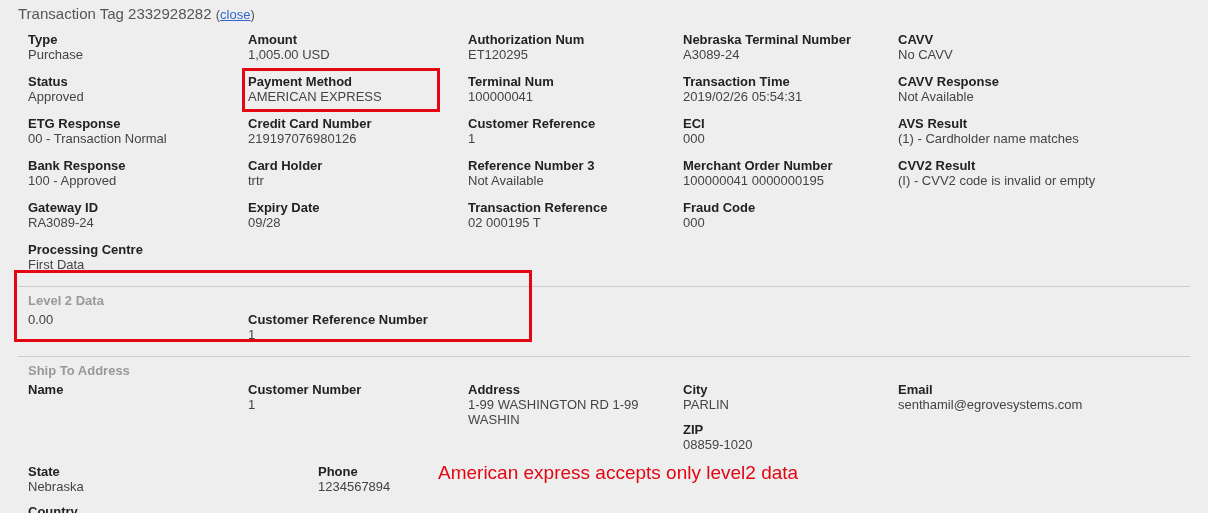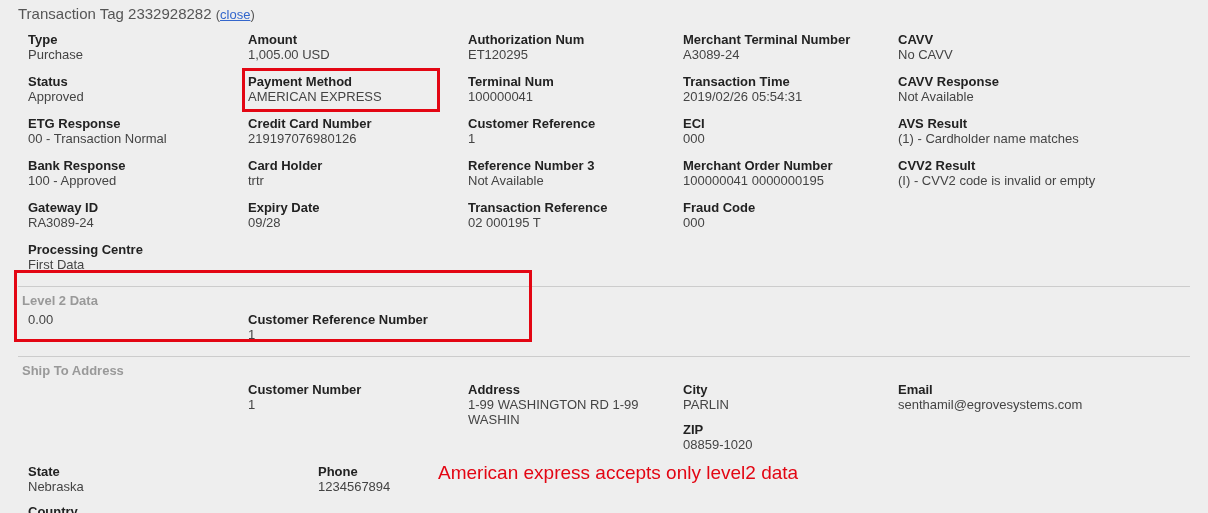--- a/index.html
+++ b/index.html
@@ -9,21 +9,21 @@
   .title-row a{color:#3366cc;text-decoration:underline;font-size:13px;}
   .grid{display:flex;flex-wrap:wrap;padding-left:10px;}
   .col{box-sizing:border-box;padding-right:10px;margin-bottom:12px;}
   .c1{width:220px;}
   .c2{width:220px;}
   .c3{width:215px;}
   .c4{width:215px;}
   .c5{width:290px;}
   .label{font-weight:bold;color:#222;}
   .value{color:#444;}
-  .section-head{font-weight:bold;color:#999;font-size:13px;margin:0 0 4px 0;padding-left:4px;}
+  .section-head{font-weight:bold;color:#999;font-size:13px;margin:0 0 4px 0;padding-left:10px;}
   hr.sep{border:none;border-top:1px solid #ccc;margin:2px 0 6px 0;}
   .hl-red{border:3px solid #e30613;position:absolute;pointer-events:none;}
   .note{color:#e30613;font-size:19px;position:absolute;}
   .paren{font-size:13px;}
 </style>
 </head>
 <body>
 
 <div class="page">
 
@@ -41,21 +41,21 @@
       </div>
     <div class="col c2">
         <div class="label">Amount</div>
         <div class="value">1,005.00 USD</div>
       </div>
     <div class="col c3">
         <div class="label">Authorization Num</div>
         <div class="value">ET120295</div>
       </div>
     <div class="col c4">
-        <div class="label">Merchant Terminal Number</div>
+        <div class="label">Nebraska Terminal Number</div>
         <div class="value">A3089-24</div>
       </div>
     <div class="col c5">
         <div class="label">CAVV</div>
         <div class="value">No CAVV</div>
       </div>
 
     <div class="col c1">
         <div class="label">Status</div>
         <div class="value">Approved</div>
@@ -153,20 +153,21 @@
         <div class="label">Customer Reference Number</div>
         <div class="value">1</div>
       </div>
   </div>
 
   <hr class="sep">
 
   <div class="section-head">Ship To Address</div>
   <div class="grid">
     <div class="col c1">
+        <div class="label">Name</div>
       </div>
     <div class="col c2">
         <div class="label">Customer Number</div>
         <div class="value">1</div>
       </div>
     <div class="col c3">
         <div class="label">Address</div>
         <div class="value">1-99 WASHINGTON RD 1-99 WASHIN</div>
       </div>
     <div class="col c4">

